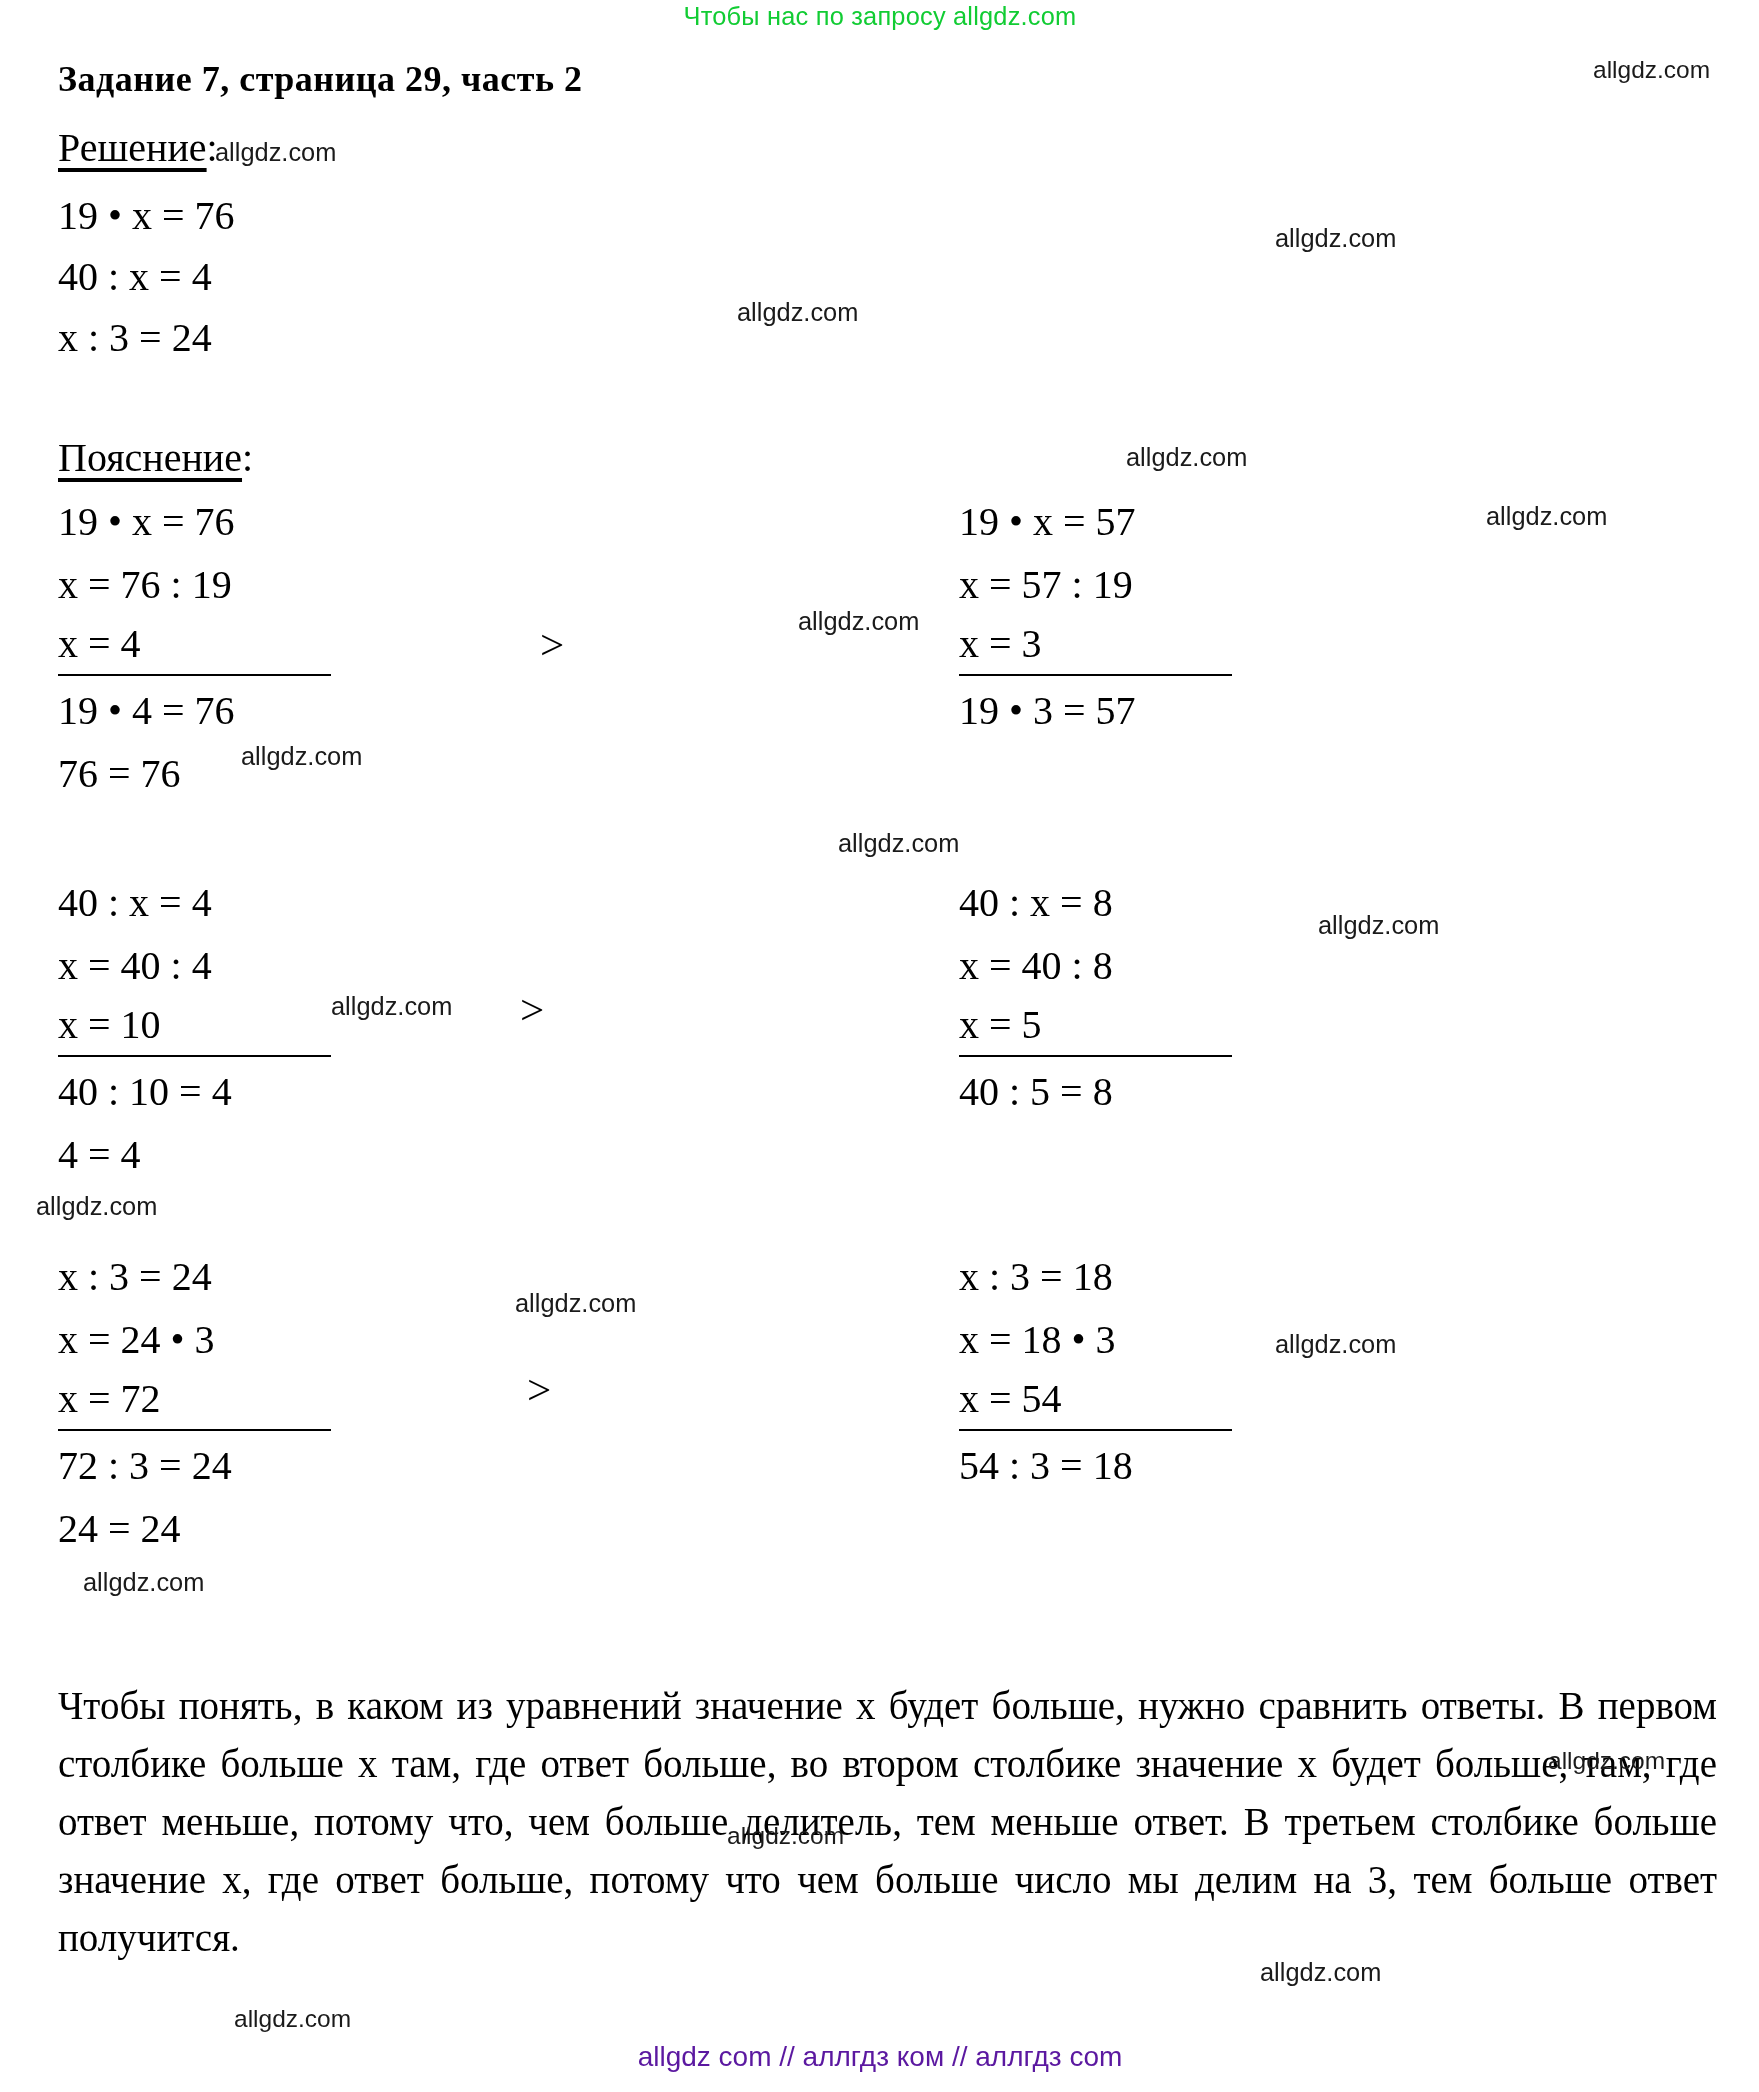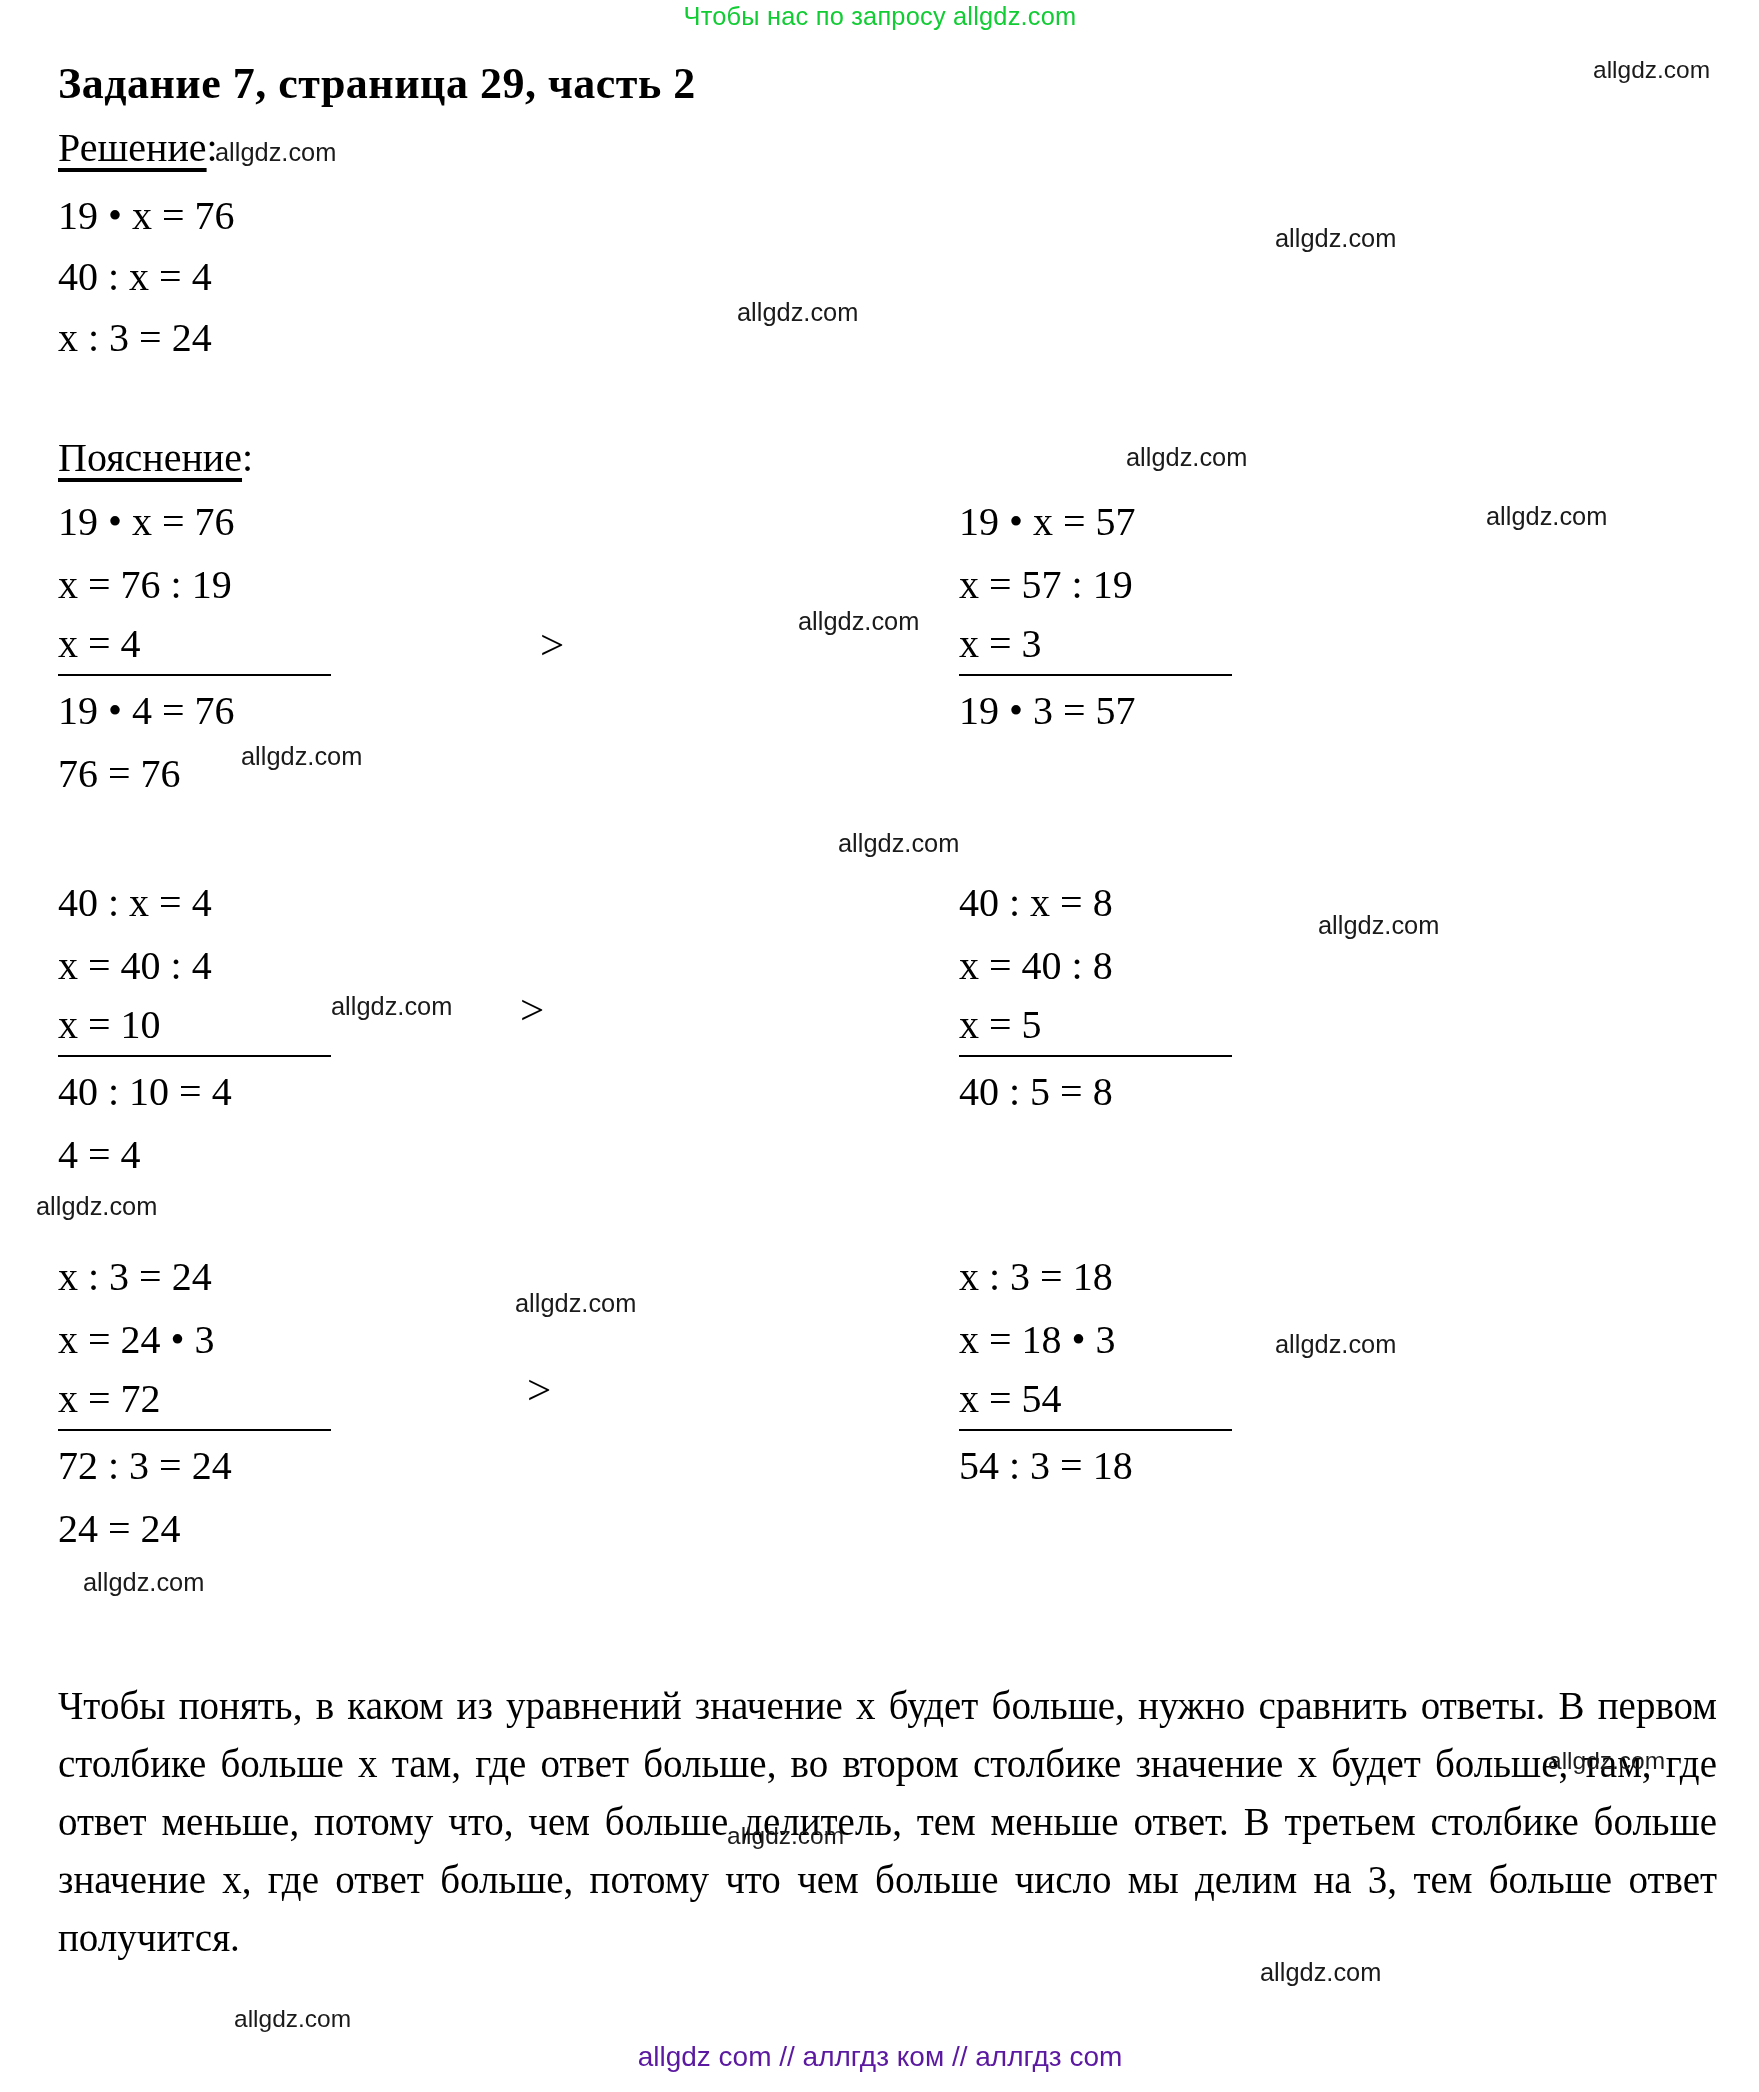--- a/index.html
+++ b/index.html
@@ -27,21 +27,21 @@
     font-size: 25.4px;
     letter-spacing: 0.2px;
     color: #11cc33;
   }
 
   
   .page-title {
     position: absolute;
     top: 58px;
     left: 58px;
-    font-size: 44px;
+    font-size: 36px;
     font-weight: bold;
     letter-spacing: 0.5px;
     white-space: nowrap;
   }
 
   
   .section-heading {
     position: absolute;
     font-size: 40px;
     white-space: nowrap;

